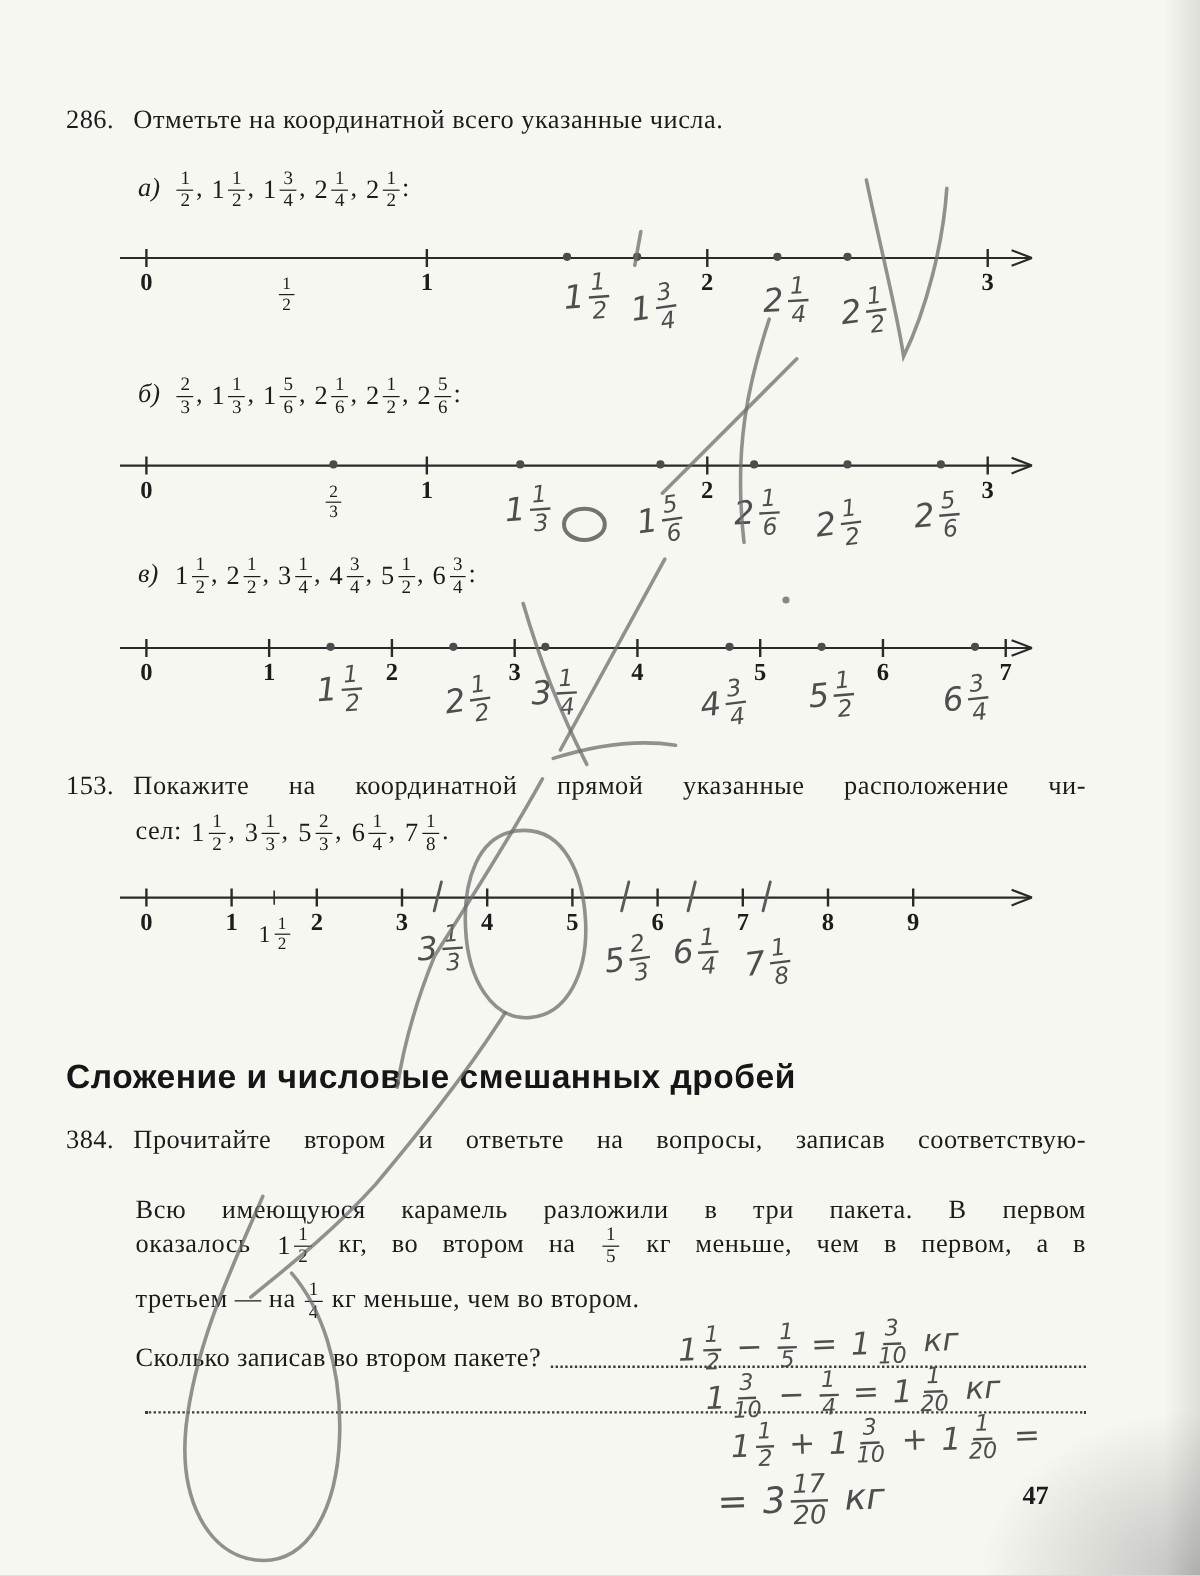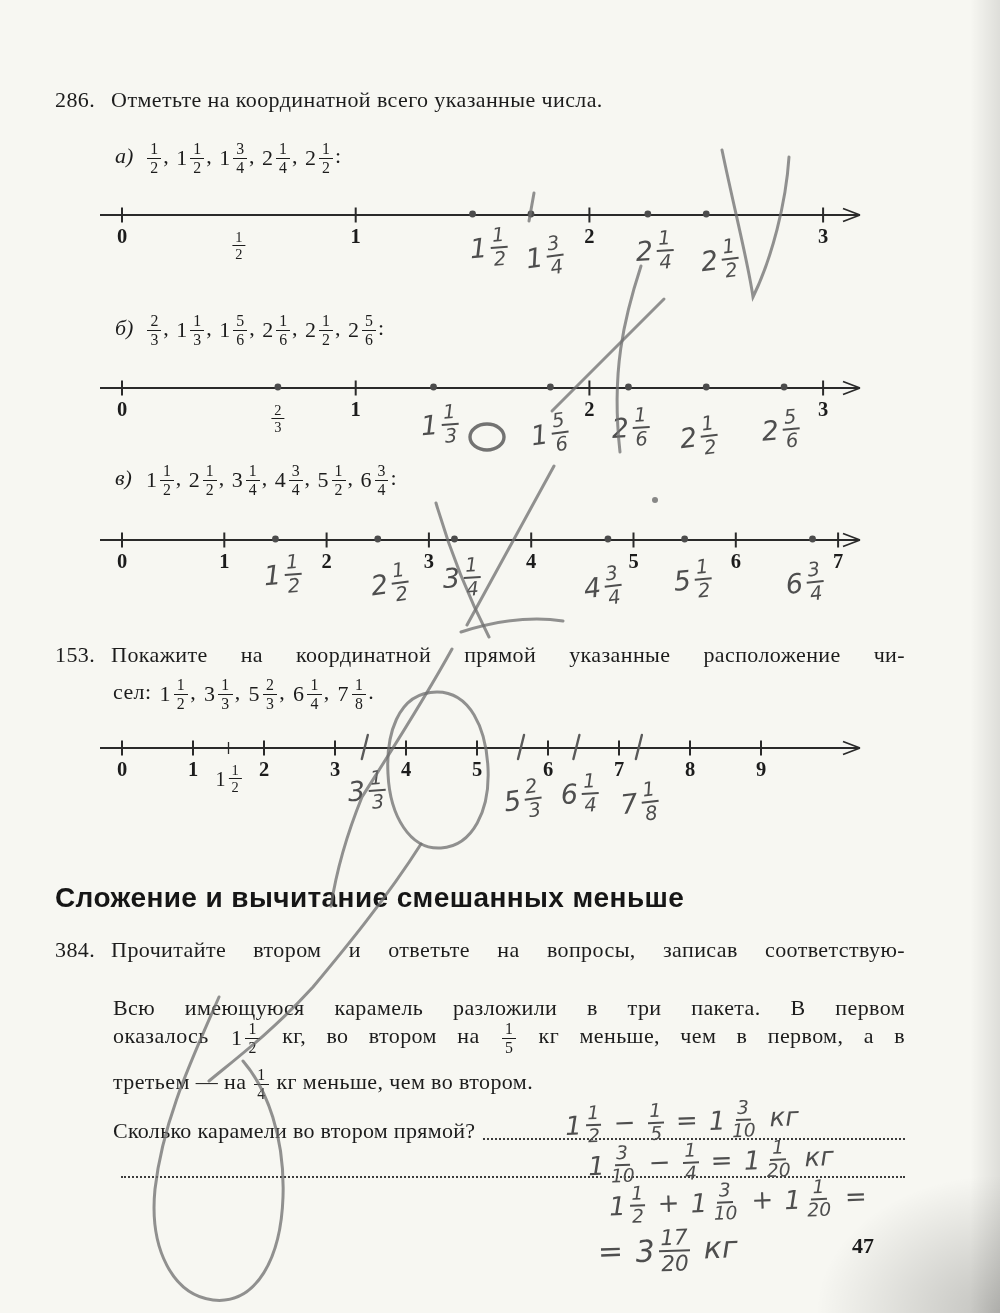--- a/index.html
+++ b/index.html
@@ -456,21 +456,21 @@
         </span></div>
       <div class="h-frac hand" style="left: 640.3px; top: 54px; transform: translateX(-50%) rotate(-7deg);"><span class="mixed">
           <span class="whole">7</span>
           <span class="frac">
             <span class="n">1</span>
             <span class="d">8</span>
           </span>
         </span></div>
     </div>
 
-  <div class="abs section-heading" style="top:882px;left:55px">Сложение и вычитание смешанных меньше</div>
+  <div class="abs section-heading" style="top:882px;left:55px">Сложение и числовые смешанных дробей</div>
 
   <div class="abs ex-head just" style="top:936px;left:55px;width:850px">
     <span class="ex-num">384.</span><span>Прочитайте втором и ответьте на вопросы, записав соответствую-</span>
   </div>
   <div class="abs body-line just" style="top:994px;left:113px;width:792px">Всю имеющуюся карамель разложили в три пакета. В первом</div>
   <div class="abs body-line just" style="top:1020px;left:113px;width:792px">оказалось <span class="mixed">
         <span class="whole">1</span>
         <span class="frac">
           <span class="n">1</span>
           <span class="d">2</span>
@@ -482,21 +482,21 @@
         </span>
       </span> кг меньше, чем в первом, а в</div>
   <div class="abs body-line" style="top:1066px;left:113px;width:792px">третьем — на <span class="mixed">
         <span class="frac">
           <span class="n">1</span>
           <span class="d">4</span>
         </span>
       </span> кг меньше, чем во втором.</div>
 
   <div class="abs q-row" style="top:1118px;left:113px;right:95px">
-    <span class="q-text">Сколько карамели во втором прямой?</span>
+    <span class="q-text">Сколько записав во втором пакете?</span>
     <span class="dots"></span>
   </div>
   <div class="abs q-row" style="top:1156px;left:113px;right:95px">
     <span class="dots"></span>
   </div>
 
   <div class="hand-ans hand" id="ans1" style="top:1100px;left:562px"><span class="mixed">
         <span class="whole">1</span>
         <span class="frac">
           <span class="n">1</span>

